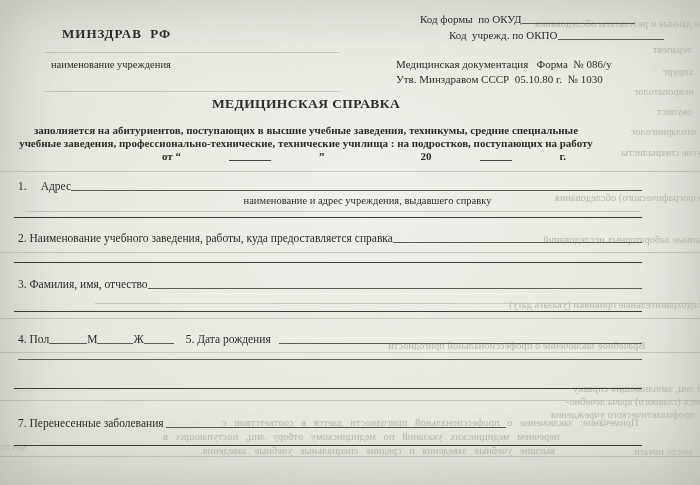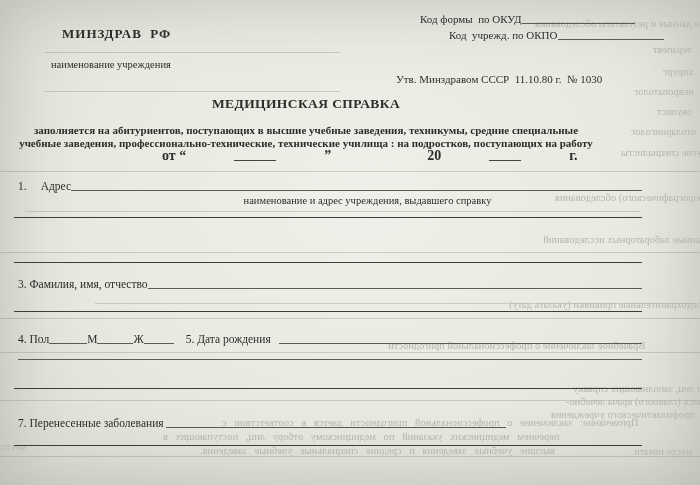--- a/index.html
+++ b/index.html
@@ -25,21 +25,21 @@
     transform:scaleX(-1);filter:blur(.45px);
   }
   .bleed.note{word-spacing:5px;}
   .cap{font-size:10.5px;}
   .small{font-size:11px;line-height:13px;white-space:pre;}
   .center{text-align:center;}
   .ministry{font-size:13px;font-weight:bold;letter-spacing:1px;white-space:pre;}
   .title-main{font-size:13.5px;font-weight:bold;letter-spacing:.4px;}
   .title-sub{font-size:11.5px;font-weight:bold;}
   .title-desc{font-size:11px;font-weight:bold;}
-  .daterow{font-weight:bold;font-size:14px;gap:48px;}
+  .daterow{font-weight:bold;font-size:11px;gap:48px;}
   .daterow .fill{border-bottom-color:#46443f;}
 </style>
 </head>
 <body>
 
 <div class="page">
 
   <div class="frule" style="left:45px;top:52px;width:295px;"></div>
   <div class="frule" style="left:45px;top:91px;width:295px;"></div>
   <div class="frule" style="left:0;top:171px;width:700px;"></div>
@@ -75,21 +75,22 @@
   <div class="abs cap" style="left:51px;top:59px;">наименование  учреждения</div>
 
   <div class="row" style="left:420px;top:12px;width:215px;font-size:11px;align-items:flex-end;">
     <span class="lbl">Код формы  по ОКУД</span>
     <span class="fill"></span>
   </div>
   <div class="row" style="left:420px;top:28px;width:215px;font-size:11px;margin-left:29px;">
     <span class="lbl">Код  учрежд. по ОКПО</span>
     <span class="fill"></span>
   </div>
-  <div class="abs small" style="left:396px;top:73px;">Утв. Минздравом СССР  11.10.80 г.  № 1030</div>
+  <div class="abs small" style="left:396px;top:58px;">Медицинская документация   Форма  № 086/у</div>
+  <div class="abs small" style="left:396px;top:73px;">Утв. Минздравом СССР  05.10.80 г.  № 1030</div>
 
   <div class="abs center title-main" style="left:0;top:96px;width:612px;">МЕДИЦИНСКАЯ СПРАВКА</div>
   <div class="abs center title-desc" style="left:0;top:124px;width:612px;">заполняется на абитуриентов, поступающих в высшие учебные заведения, техникумы, средние специальные</div>
   <div class="abs center title-desc" style="left:0;top:137px;width:612px;">учебные  заведения, профессионально-технические, технические училища : на подростков, поступающих на работу</div>
 
   <div class="row daterow" style="left:162px;top:149px;width:288px;">
     <span class="lbl">от “</span>
     <span class="fill fx" style="width:42px;"></span>
     <span class="lbl">”</span>
     <span class="fill"></span>
@@ -100,20 +101,24 @@
 
   <div class="row" style="left:18px;top:179px;width:624px;">
     <span class="lbl">1.</span>
     <span class="gap" style="width:14px;"></span>
     <span class="lbl">Адрес</span>
     <span class="fill"></span>
   </div>
   <div class="abs cap center" style="left:95px;top:195px;width:545px;">наименование  и адрес учреждения, выдавшего справку</div>
   <div class="rule" style="left:14px;top:217px;width:628px;"></div>
 
+  <div class="row" style="left:18px;top:231px;width:624px;">
+    <span class="lbl">2. Наименование учебного заведения, работы, куда предоставляется справка</span>
+    <span class="fill"></span>
+  </div>
   <div class="rule" style="left:14px;top:262px;width:628px;"></div>
 
   <div class="row" style="left:18px;top:277px;width:624px;">
     <span class="lbl">3. Фамилия, имя, отчество</span>
     <span class="fill"></span>
   </div>
   <div class="rule" style="left:14px;top:311px;width:628px;"></div>
 
   <div class="row" style="left:18px;top:332px;width:624px;">
     <span class="lbl">4. Пол</span>

